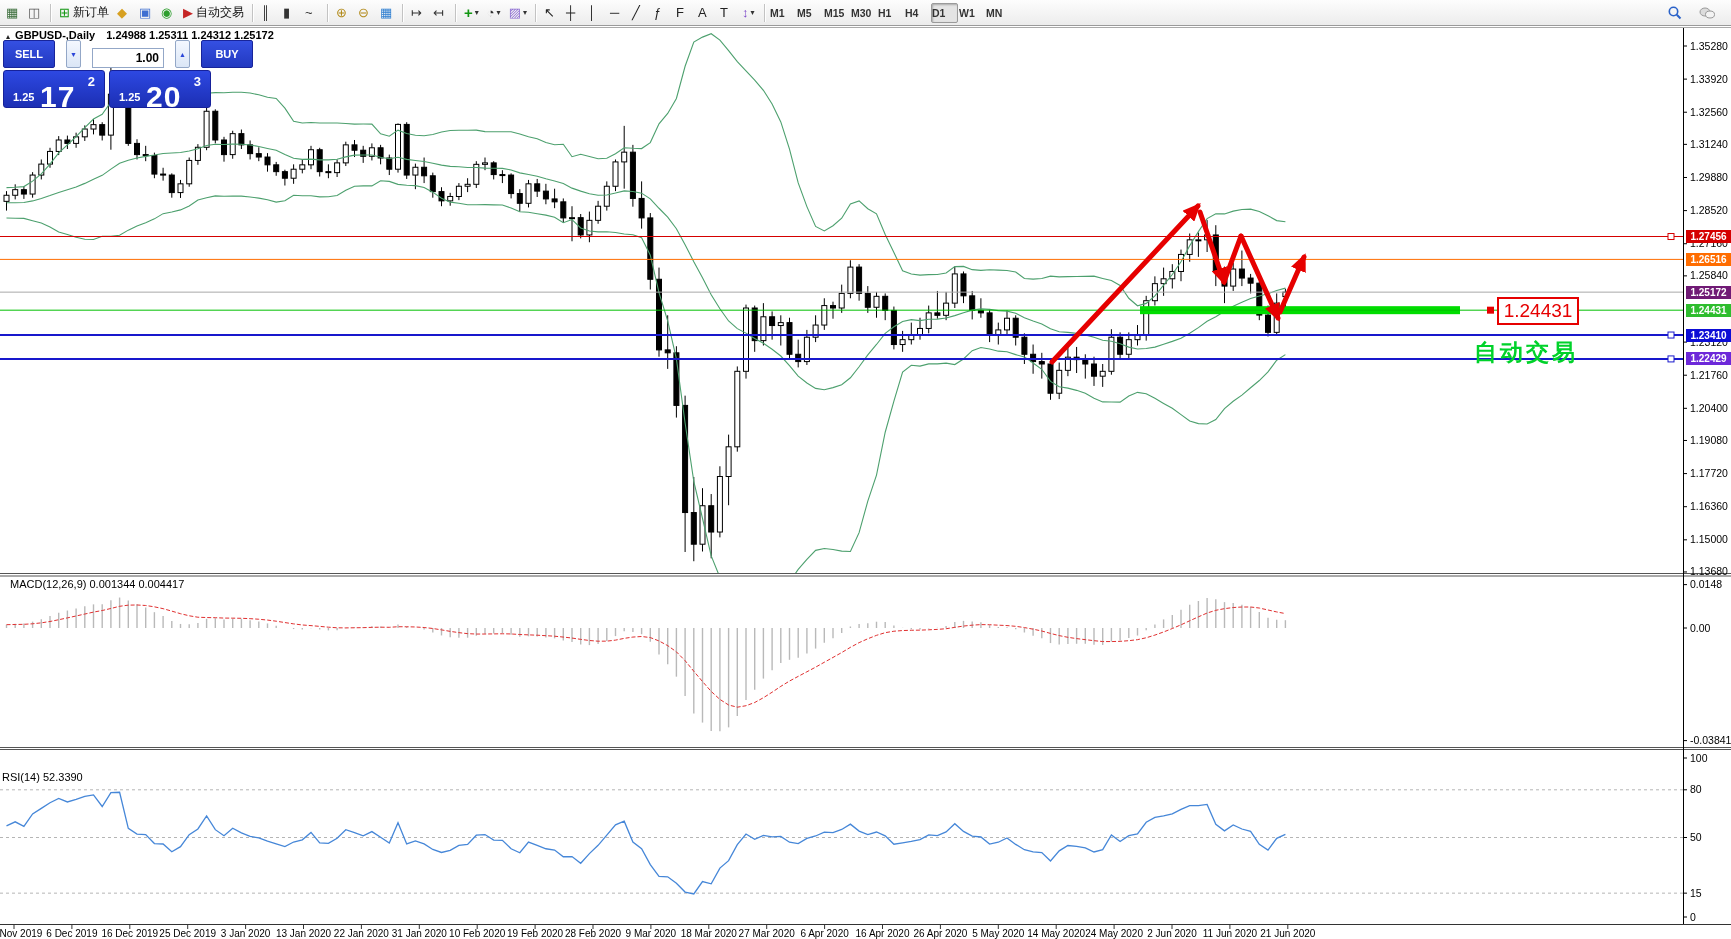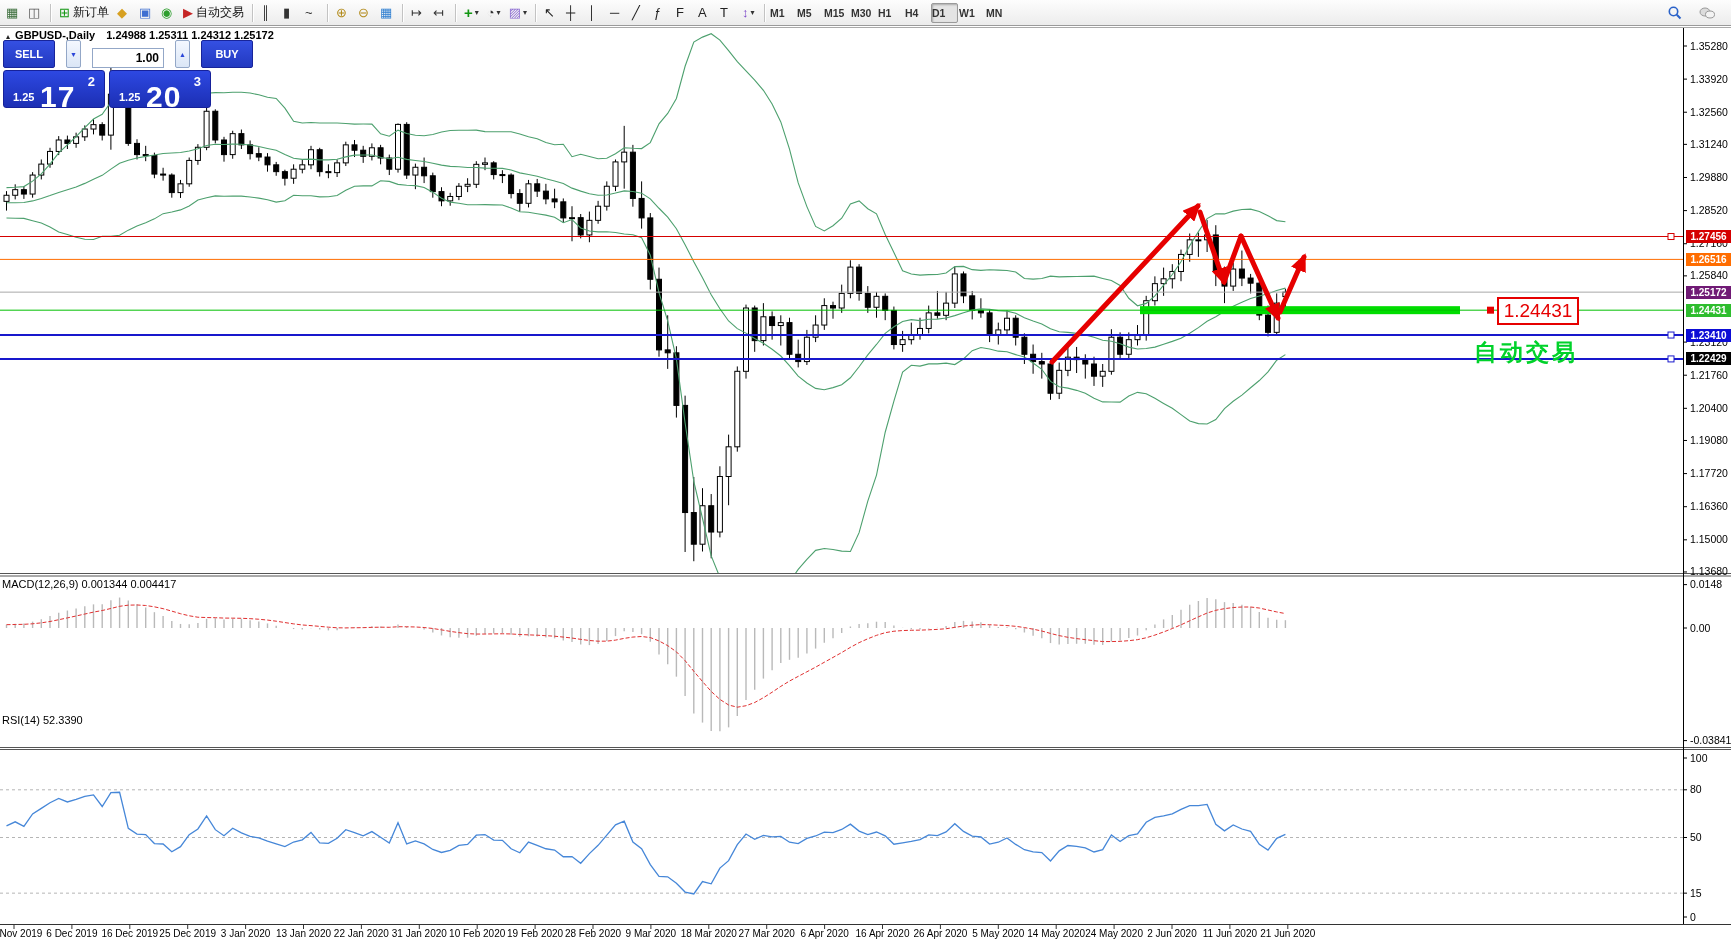--- a/index.html
+++ b/index.html
@@ -34,22 +34,22 @@
   .vol{width:66px;border:1px solid #93a7c7;font-size:12px;font-weight:bold;text-align:right;
     padding:0 4px 0 0;font-family:inherit;margin-top:8px;}
   .tw-quotes{display:flex;gap:4px;margin-top:2px;}
   .qp{position:relative;width:100px;height:36px;border-radius:3px;color:#fff;
     background:linear-gradient(180deg,#2d48e2 0%,#1c2fb4 100%);border:1px solid #16219a;}
   .qsmall{position:absolute;left:9px;bottom:4px;font-size:11px;font-weight:bold;}
   .qbig{position:absolute;left:36px;top:-3px;font-size:30px;font-weight:bold;letter-spacing:1px;margin-top:12px;}
   .qsup{position:absolute;right:9px;top:3px;font-size:13px;font-weight:bold;}
   
   .pane-label{position:absolute;left:2px;font-size:11px;color:#000;z-index:4;}
-  #macd-label{top:551px;}
-  #rsi-label{top:687px;}
+  #macd-label{top:551px;margin-left:8px;}
+  #rsi-label{top:744px;}
   
   #price-box{position:absolute;left:1497px;top:270px;width:78px;height:24px;line-height:24px;
     text-align:center;border:2px solid #e60000;background:#fff;color:#e60000;font-size:19px;z-index:5;}
   #cn-note{position:absolute;left:1474px;top:310px;font-size:23px;font-weight:bold;letter-spacing:3px;z-index:5;}
   
   .axis-badge{position:absolute;left:1686px;width:45px;height:13px;line-height:13px;text-align:center;
     color:#fff;font-size:10px;font-weight:bold;z-index:4;}
 </style>
 </head>
 <body>
@@ -809,15 +809,15 @@
   </div>
 
   <div id="price-box">1.24431</div>
   <div id="cn-note" style="color: rgb(0, 210, 42);">自动交易</div>
   <div id="axis-badges">
       <div class="axis-badge" style="background: rgb(213, 0, 0); top: 203.014px;">1.27456</div>
       <div class="axis-badge" style="background: rgb(255, 109, 0); top: 225.903px;">1.26516</div>
       <div class="axis-badge" style="background: #701a75; top: 258.63px;">1.25172</div>
       <div class="axis-badge" style="background: rgb(46, 189, 46); top: 276.673px;">1.24431</div>
       <div class="axis-badge" style="background: rgb(13, 13, 214); top: 301.534px;">1.23410</div>
-      <div class="axis-badge" style="background: #000000; top: 325.422px;">1.22429</div>
+      <div class="axis-badge" style="background: #6d28d9; top: 325.422px;">1.22429</div>
     </div>
 </div>
 
 </body></html>

